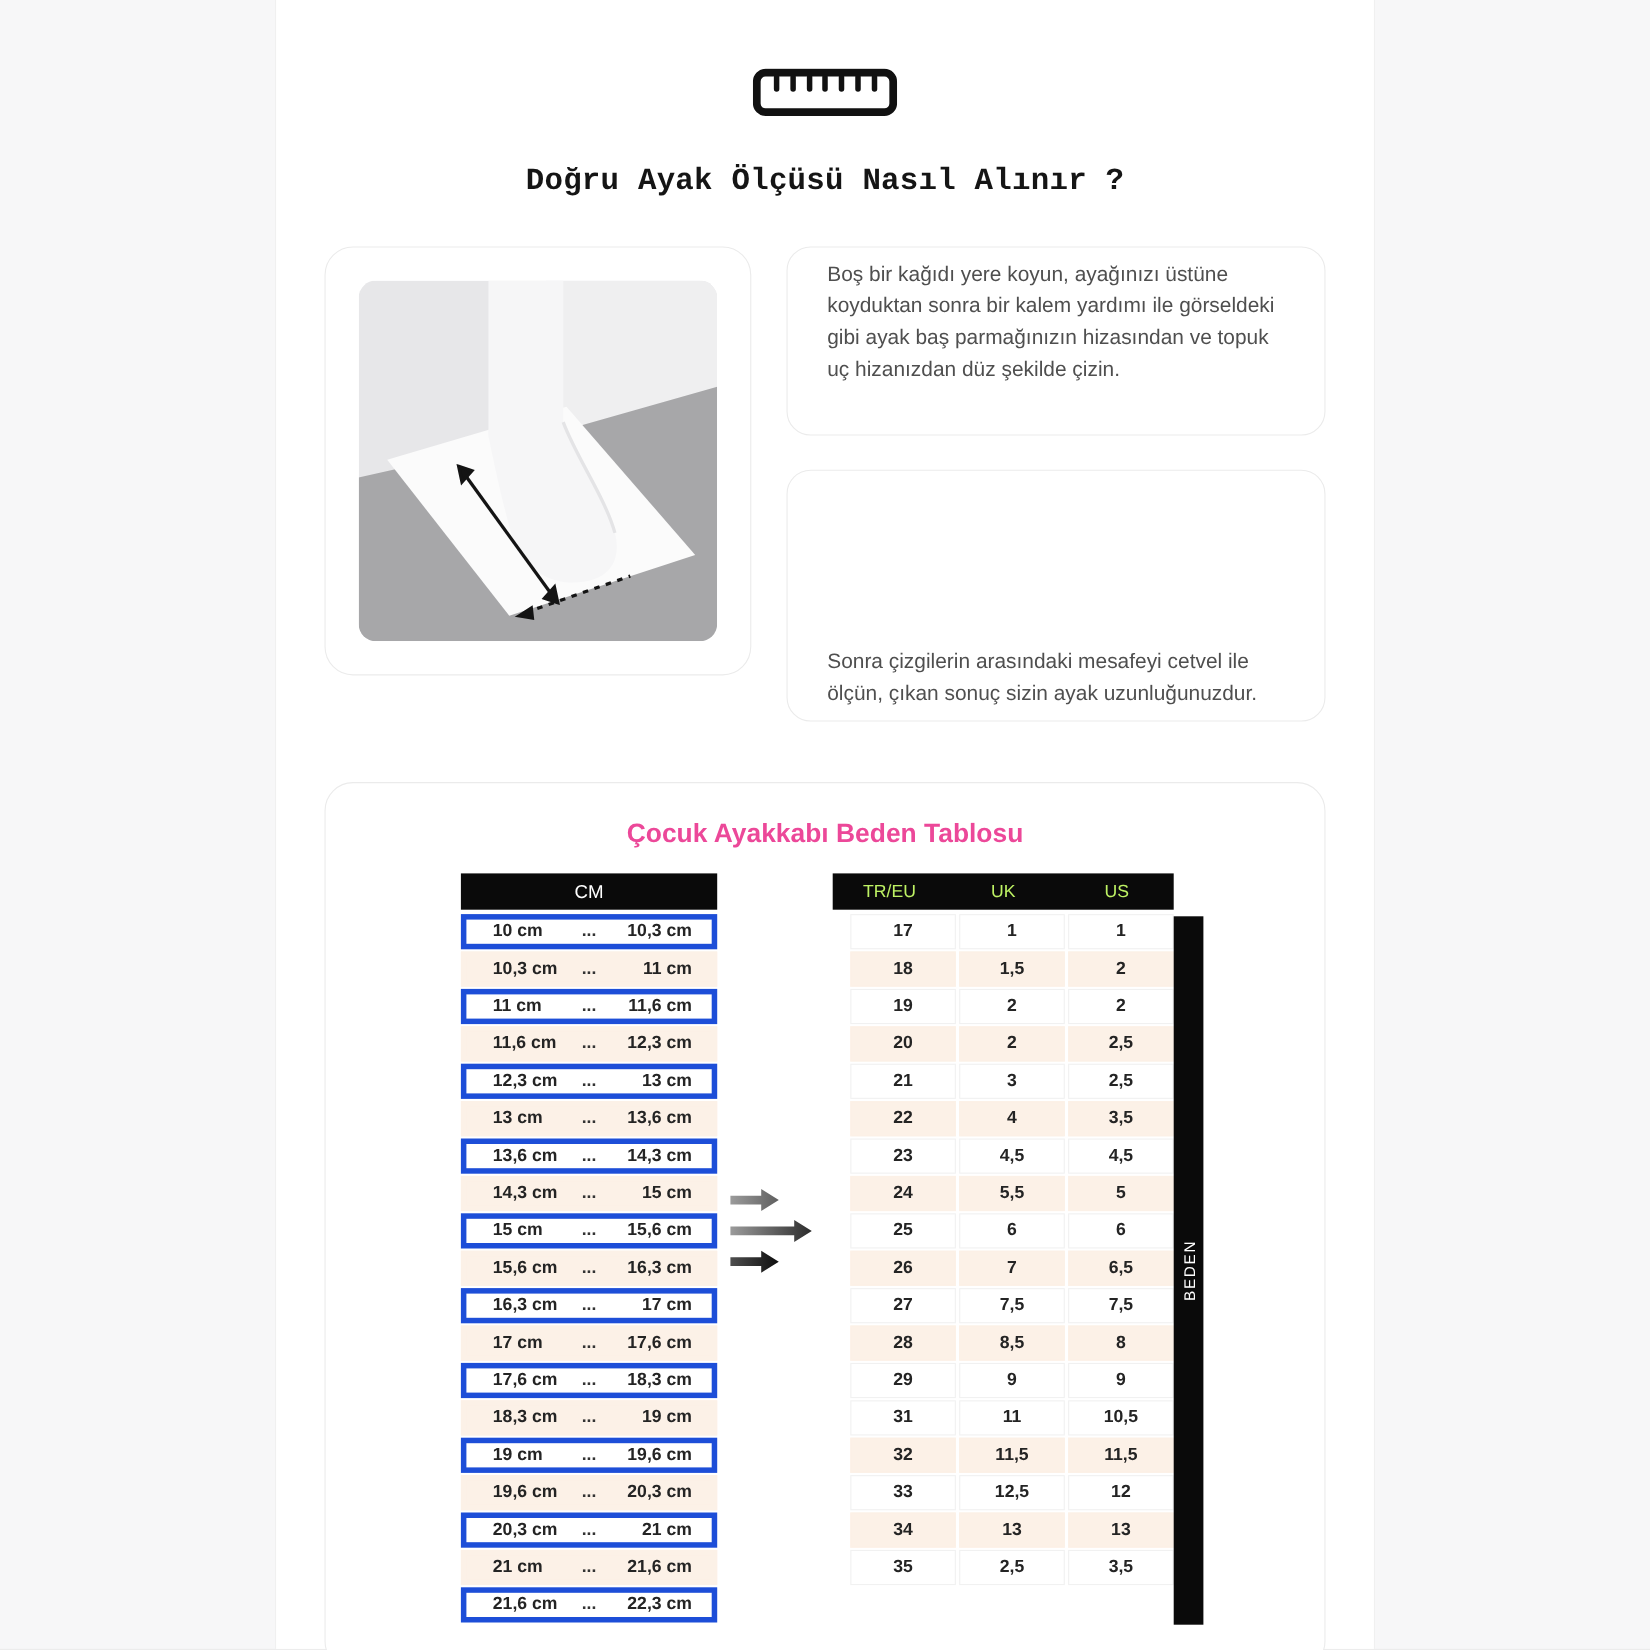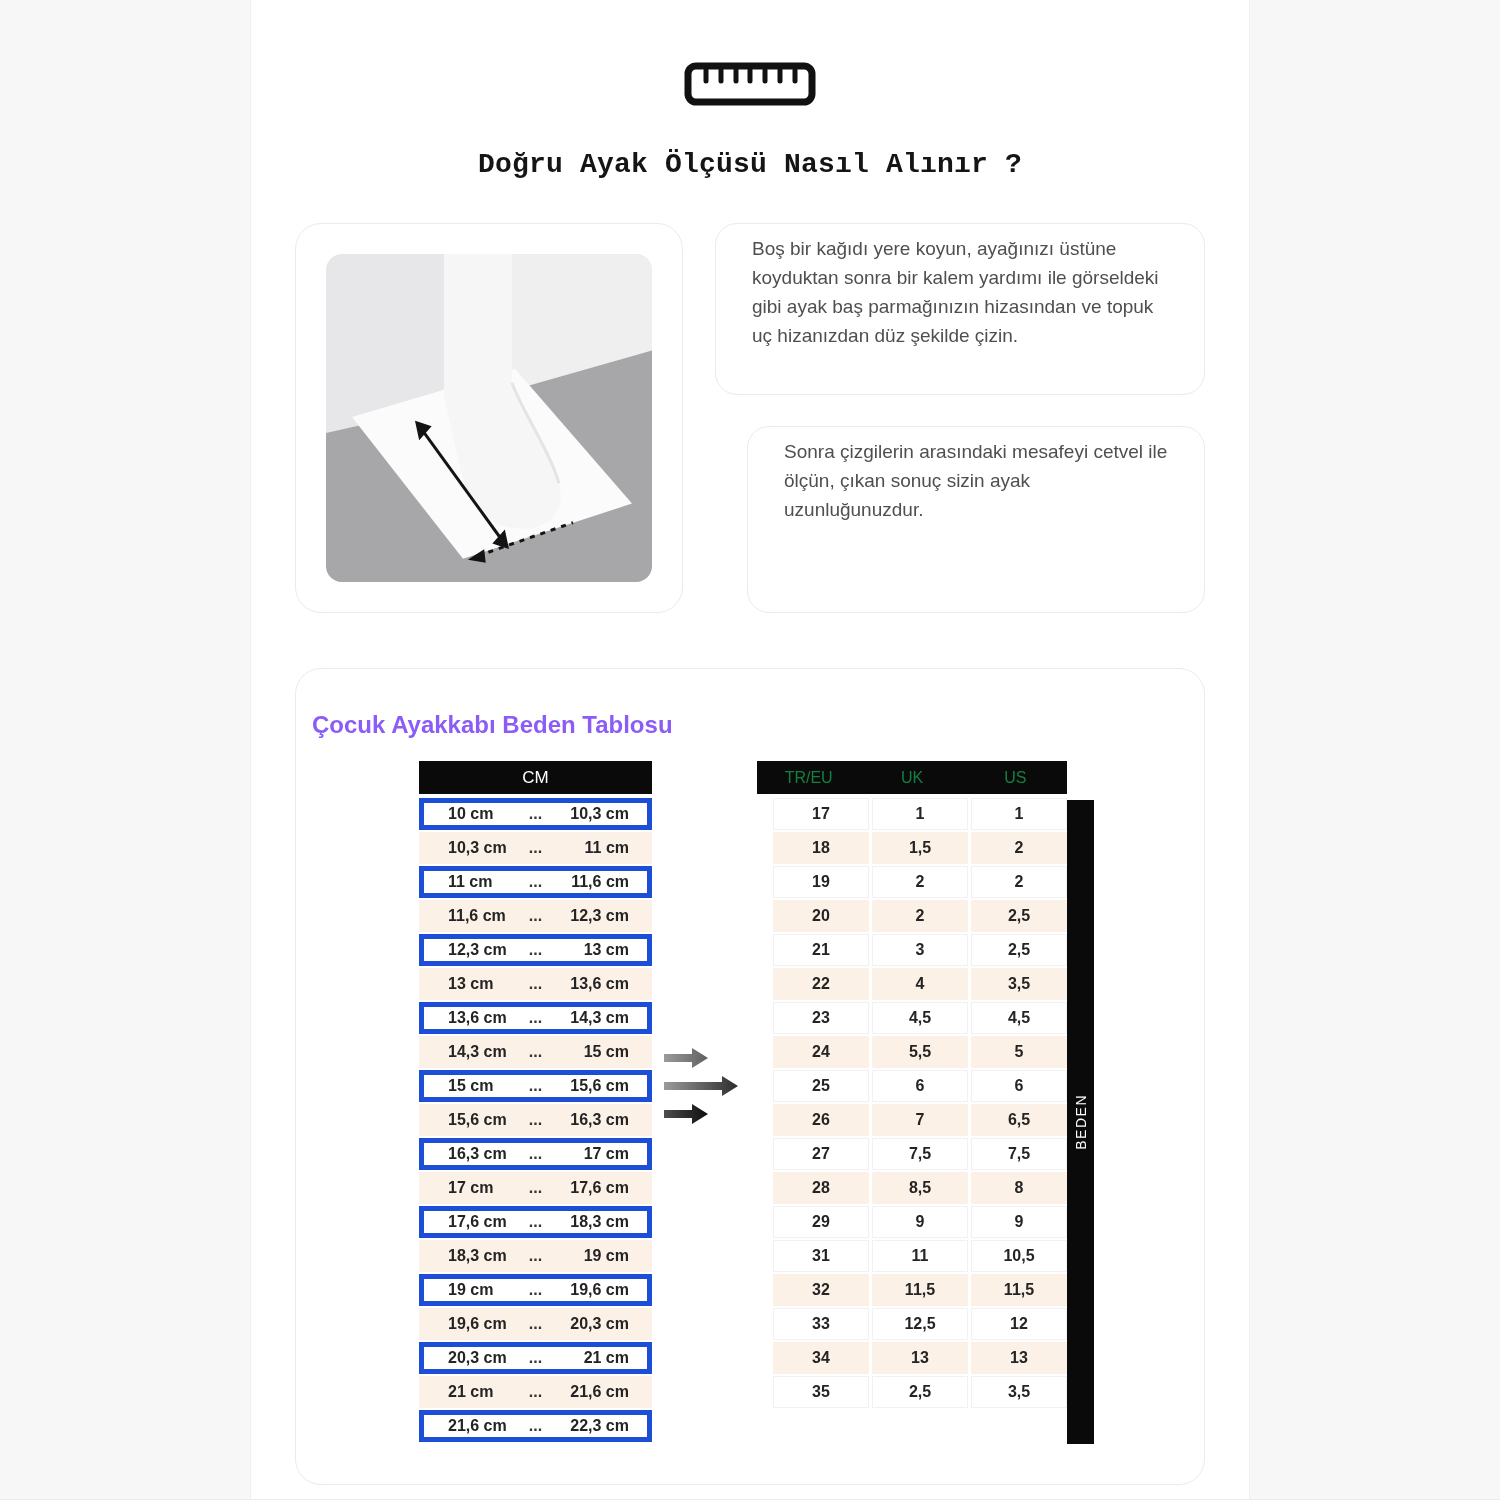--- a/index.html
+++ b/index.html
@@ -13,47 +13,47 @@
   h1.page-title { text-align:center; font-size:28px; font-weight:bold; color:#151515;
                   margin:38px 0 0 0; line-height:33px; letter-spacing:.2px;font-family:Liberation Mono, monospace; }
   .howto-grid { display:flex; gap:32px; margin:42px 44px 0 44px; }
   .photo-card { width:388px; height:390px; flex:0 0 388px; border:1px solid #ebebeb; border-radius:26px;
                 padding:30px; background:#fff; }
   .photo { width:100%; height:100%; border-radius:16px; overflow:hidden; }
   .photo svg { display:block; width:100%; height:100%; }
   .text-cards { flex:1; display:flex; flex-direction:column; gap:31px; }
   .text-card { border:1px solid #ebebeb; border-radius:22px; background:#fff; padding:10px 36px; }
   .text-card.first { height:172px; }
-  .text-card.second { height:187px; display:flex; align-items:flex-start;margin-left:32px; }
+  .text-card.second { height:229px; display:flex; align-items:flex-end; }
   .text-card p { margin:0; font-size:19px; line-height:29px; color:#4f4f4f; }
 
   
   .chart-card { margin:55px 44px 0 44px; border:1px solid #ebebeb; border-radius:26px;
                 background:#fff; padding:28px 0 40px 0; }
-  h2.chart-title { text-align:left; font-size:24px; font-weight:bold; color:#8b5cf6; margin:16px; line-height:24px; }
+  h2.chart-title { text-align:center; font-size:24px; font-weight:bold; color:#ec4899; margin:6px; line-height:24px; }
   .tables { position:relative; display:flex; margin-top:24px; padding-left:123px; align-items:flex-start; }
 
   .thead { height:33px; background:#0a0a0a; color:#ffffff; font-size:17px;
            display:flex; align-items:center; justify-content:center; margin-bottom:4px; }
   .cm-table { width:233px; flex:0 0 233px; }
   .cm-row { height:32px; margin-top:2px; display:grid; grid-template-columns:1fr 42px 1fr;
             align-items:center; font-size:16px; font-weight:600; color:#242424;
             background:#fff; border:5px solid #1d4ed8; }
   .cm-row.alt { background:#fcf1e7; border-color:#fcf1e7; }
   .cm-row .v-from { padding-left:24px; text-align:left; }
   .cm-row .dots { text-align:center; font-weight:bold; color:#333; }
   .cm-row .v-to { padding-right:18px; text-align:right; }
 
   .arrows-gap { width:105px; flex:0 0 105px; position:relative; }
   .arrows-gap svg { position:absolute; top:285px; left:10px; }
 
   .sizes-wrap { display:flex; align-items:flex-start; }
   .sizes-table { width:310px; flex:0 0 310px; }
   .sizes-head { display:grid; grid-template-columns:1fr 1fr 1fr; height:33px; background:#0a0a0a;
-                color:#15803d; font-size:16px; margin-bottom:4px; }
+                color:#bef264; font-size:16px; margin-bottom:4px; }
   .sizes-head span { display:flex; align-items:center; justify-content:center; }
   .sizes-row { display:grid; grid-template-columns:1fr 1fr 1fr; gap:3px; height:32px; margin-top:2px;margin-left:16px; }
   .sizes-row .cell { display:flex; align-items:center; justify-content:center; font-size:16px;
                      font-weight:600; color:#242424; background:#fff; border:1px solid #f1f1f1; }
   .sizes-row.alt .cell { background:#fcf1e7; border-color:#fcf1e7; }
 
   .beden-bar { width:27px; flex:0 0 27px; height:644px; margin-top:39px; background:#0a0a0a;
                display:flex; align-items:center; justify-content:center; }
   .beden-bar span { writing-mode:vertical-rl; transform:rotate(180deg); color:#ffffff;
                     font-size:14px; letter-spacing:1.5px; }

